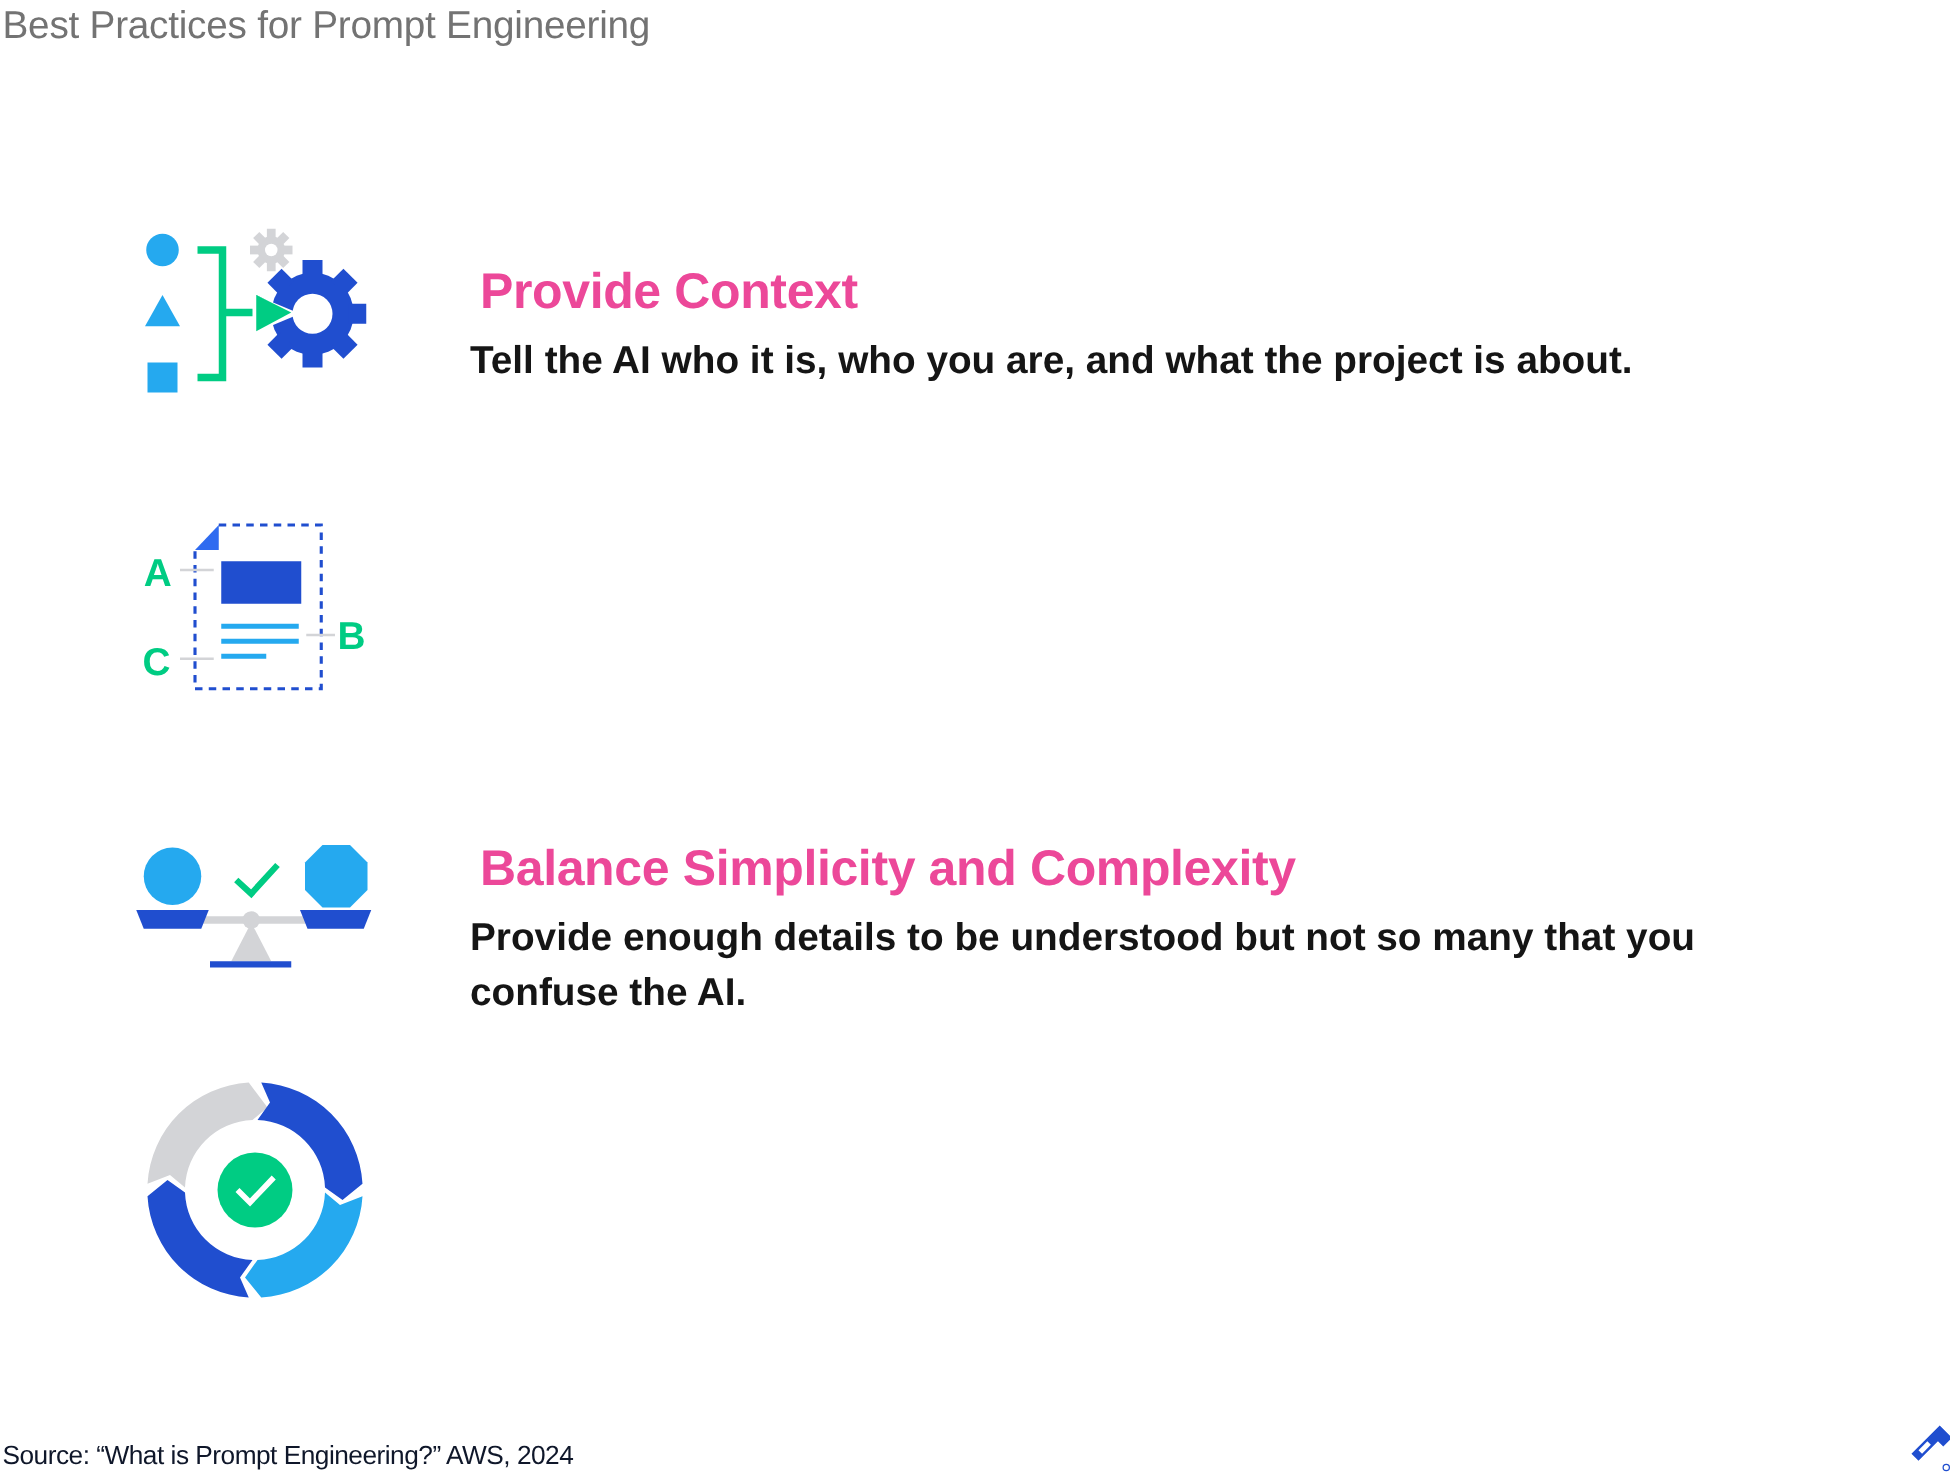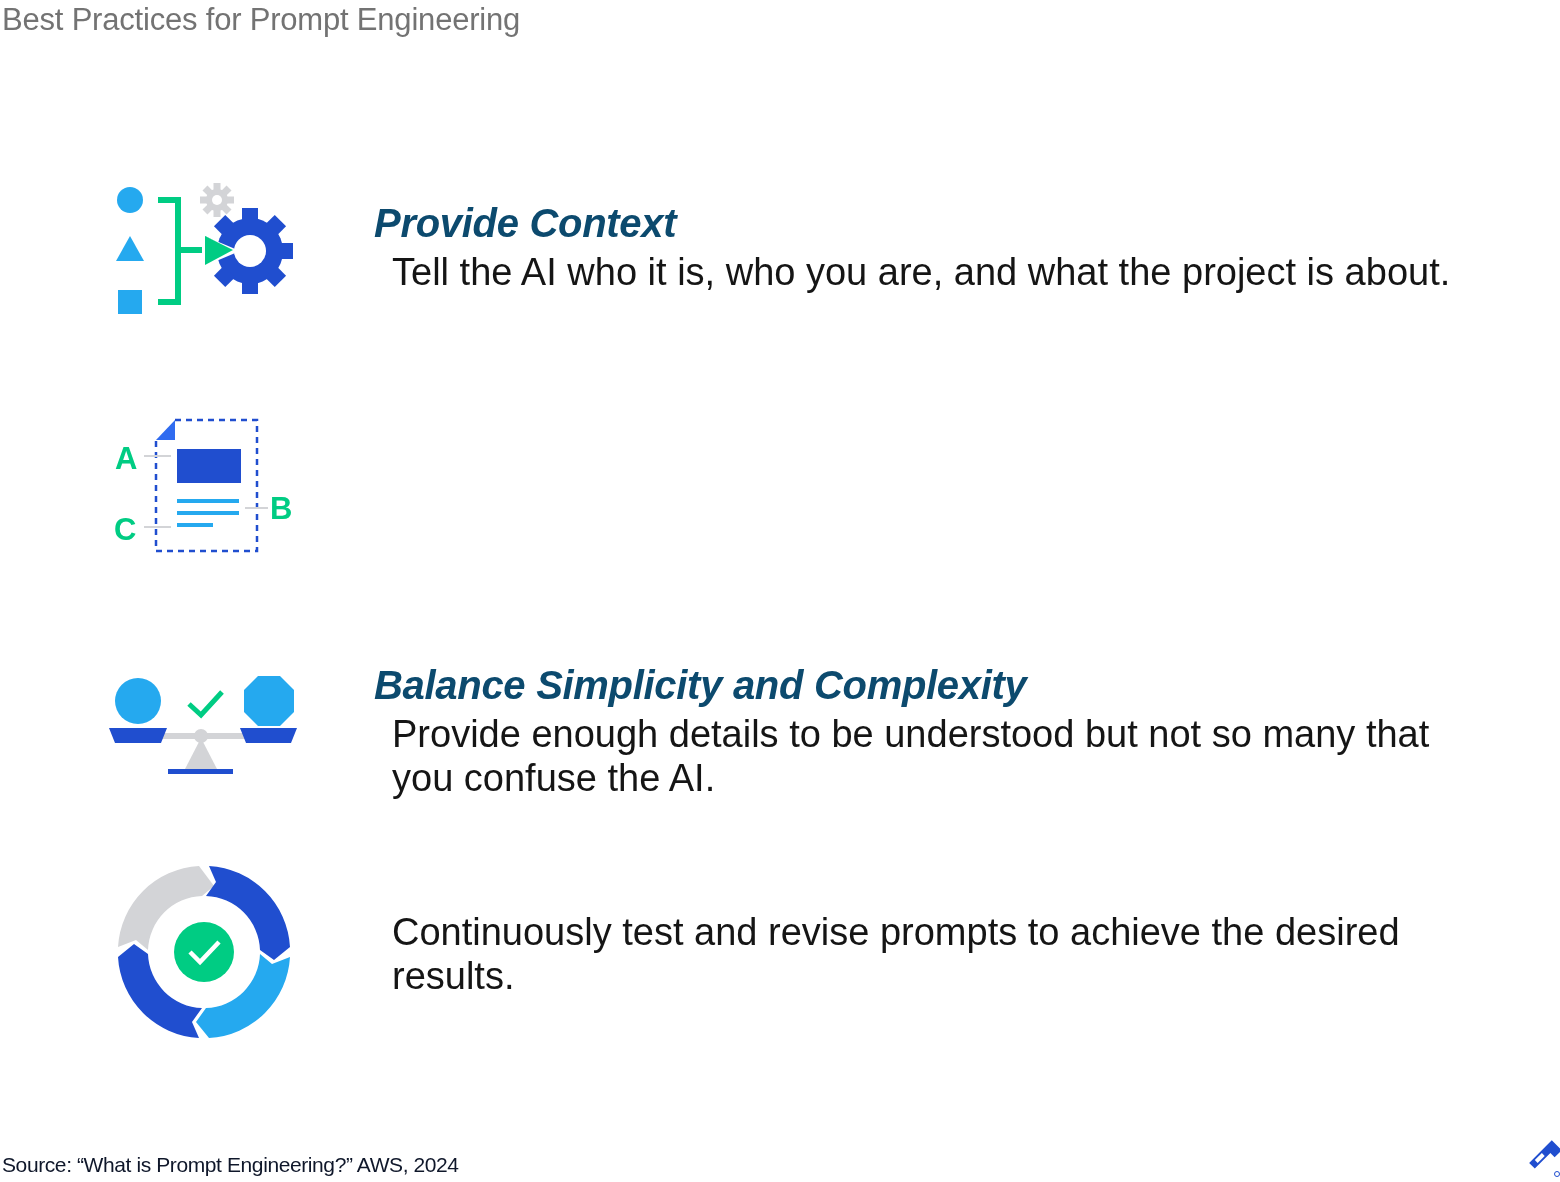--- a/index.html
+++ b/index.html
@@ -38,32 +38,31 @@
     }
     .practice .icon svg {
       display: block;
     }
     .practice .text {
       position: absolute;
       left: 374px;
       width: 1120px;
     }
     .practice h2 {
-      margin: 0;
+      margin: 10px;
       font-size: 40px;
       font-weight: 700;
       line-height: 46px;
       letter-spacing: -0.3px;
-      color: #0c4a6e;
-      font-style: italic;
+      color: #ec4899;
     }
     .practice p {
-      margin: 4px 0 0 18px;
-      font-size: 38px;
-      font-weight: 400;
+      margin: 4px 0 0 2px;
+      font-size: 31px;
+      font-weight: 700;
       line-height: 44px;
       color: #151515;
     }
     .source {
       position: absolute;
       left: 2px;
       top: 1153px;
       font-size: 21px;
       color: #0f172a;
       letter-spacing: -0.4px;
@@ -195,21 +194,20 @@
         <path d="M86,5 A86,86 0 0 1 5,86 L-8,70 L2,56 A56,56 0 0 0 56,2 L68,12 Z" fill="#25A9EF"></path>
 
         <path d="M-5,86 A86,86 0 0 1 -86,5 L-70,-8 L-56,2 A56,56 0 0 0 -2,56 L-12,70 Z" fill="#204ECF"></path>
 
         <circle r="30" fill="#00CC83"></circle>
         <polyline points="-14,0 -4,10 15,-10" fill="none" stroke="#ffffff" stroke-width="4.5"></polyline>
       </g>
     </svg>
   </div>
   <div class="text" style="top:44px;">
-    <p>Continuously test and revise prompts to achieve the desired results.</p>
   </div>
 </section>
 
 <div class="source">Source: “What is Prompt Engineering?” AWS, 2024</div>
 
 <div class="logo">
   <svg width="34" height="44" viewBox="0 0 34 44">
     <g transform="rotate(45 17 22)">
       <path d="M10,4 L24,4 L24,14 L18,14 L18,36 L10,36 Z" fill="#204ECF"></path>
       <rect x="12" y="20" width="4" height="10" fill="#ffffff"></rect>

